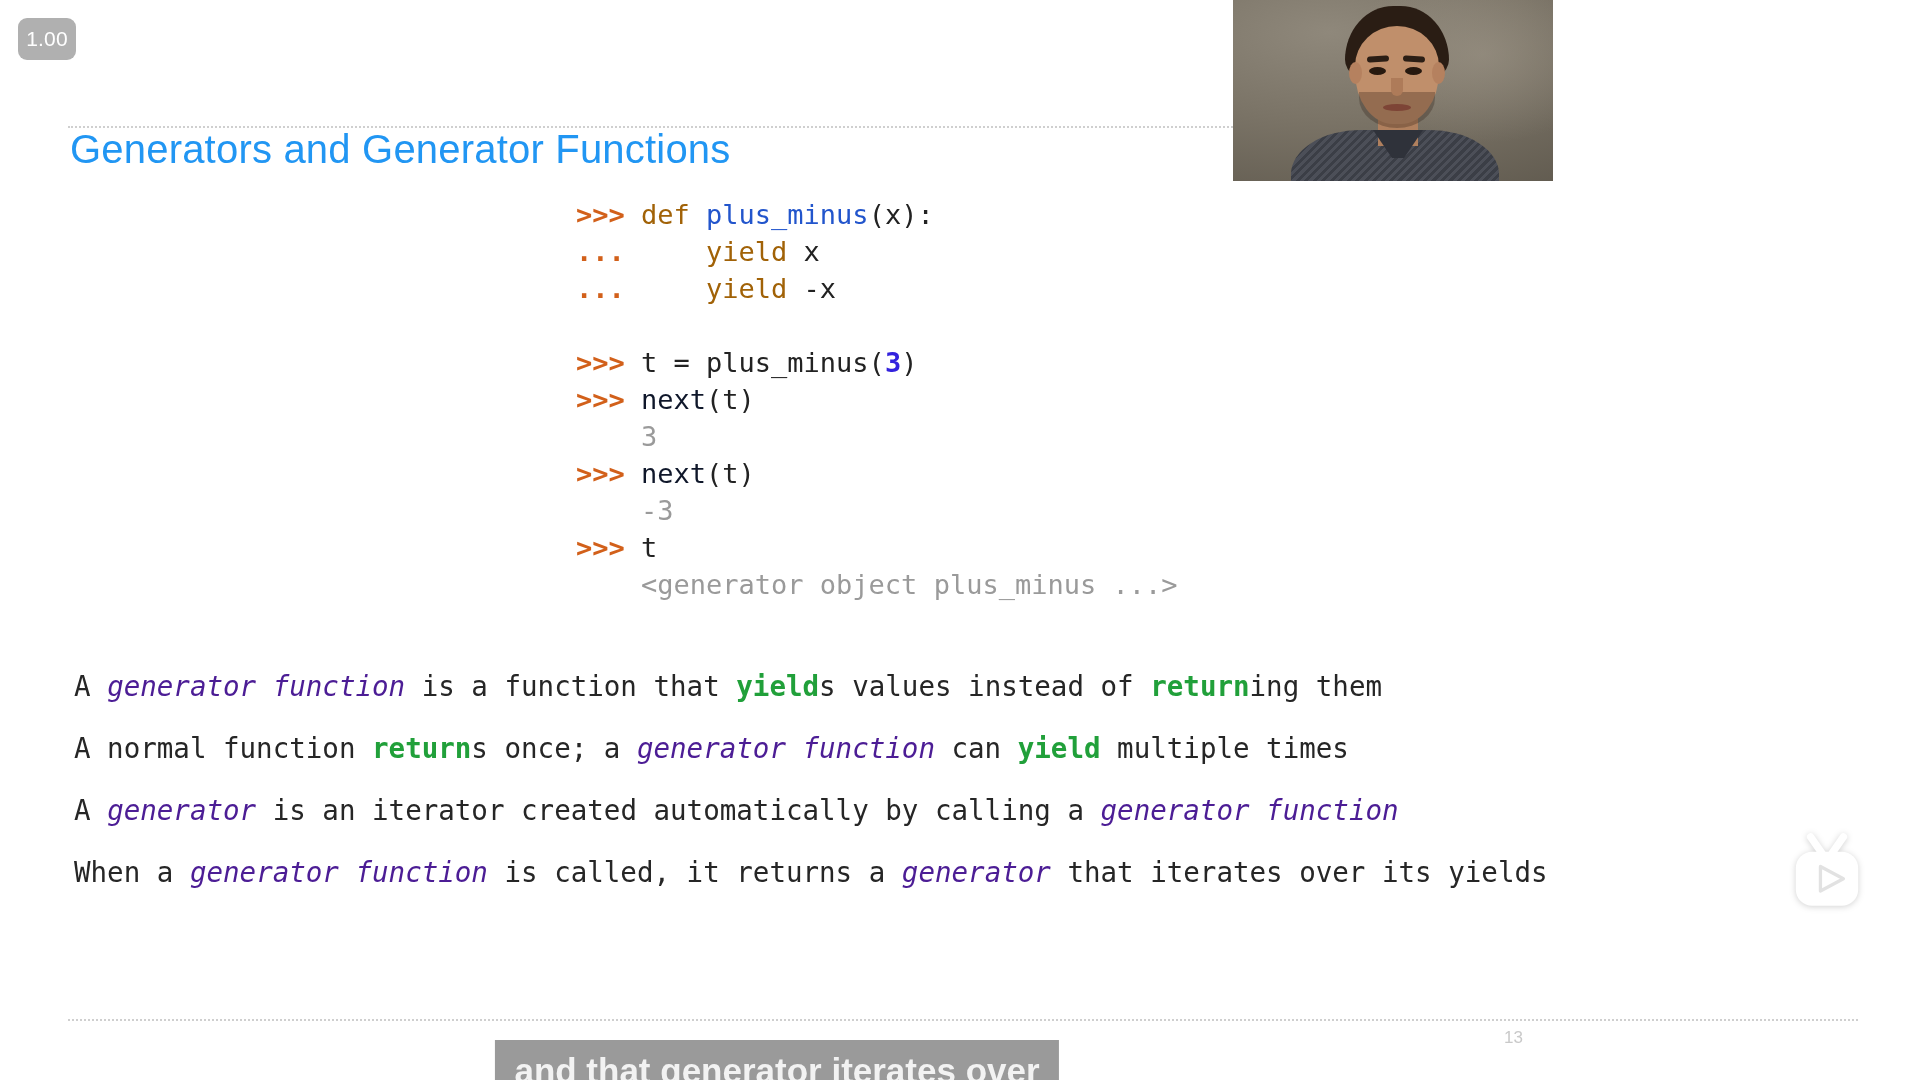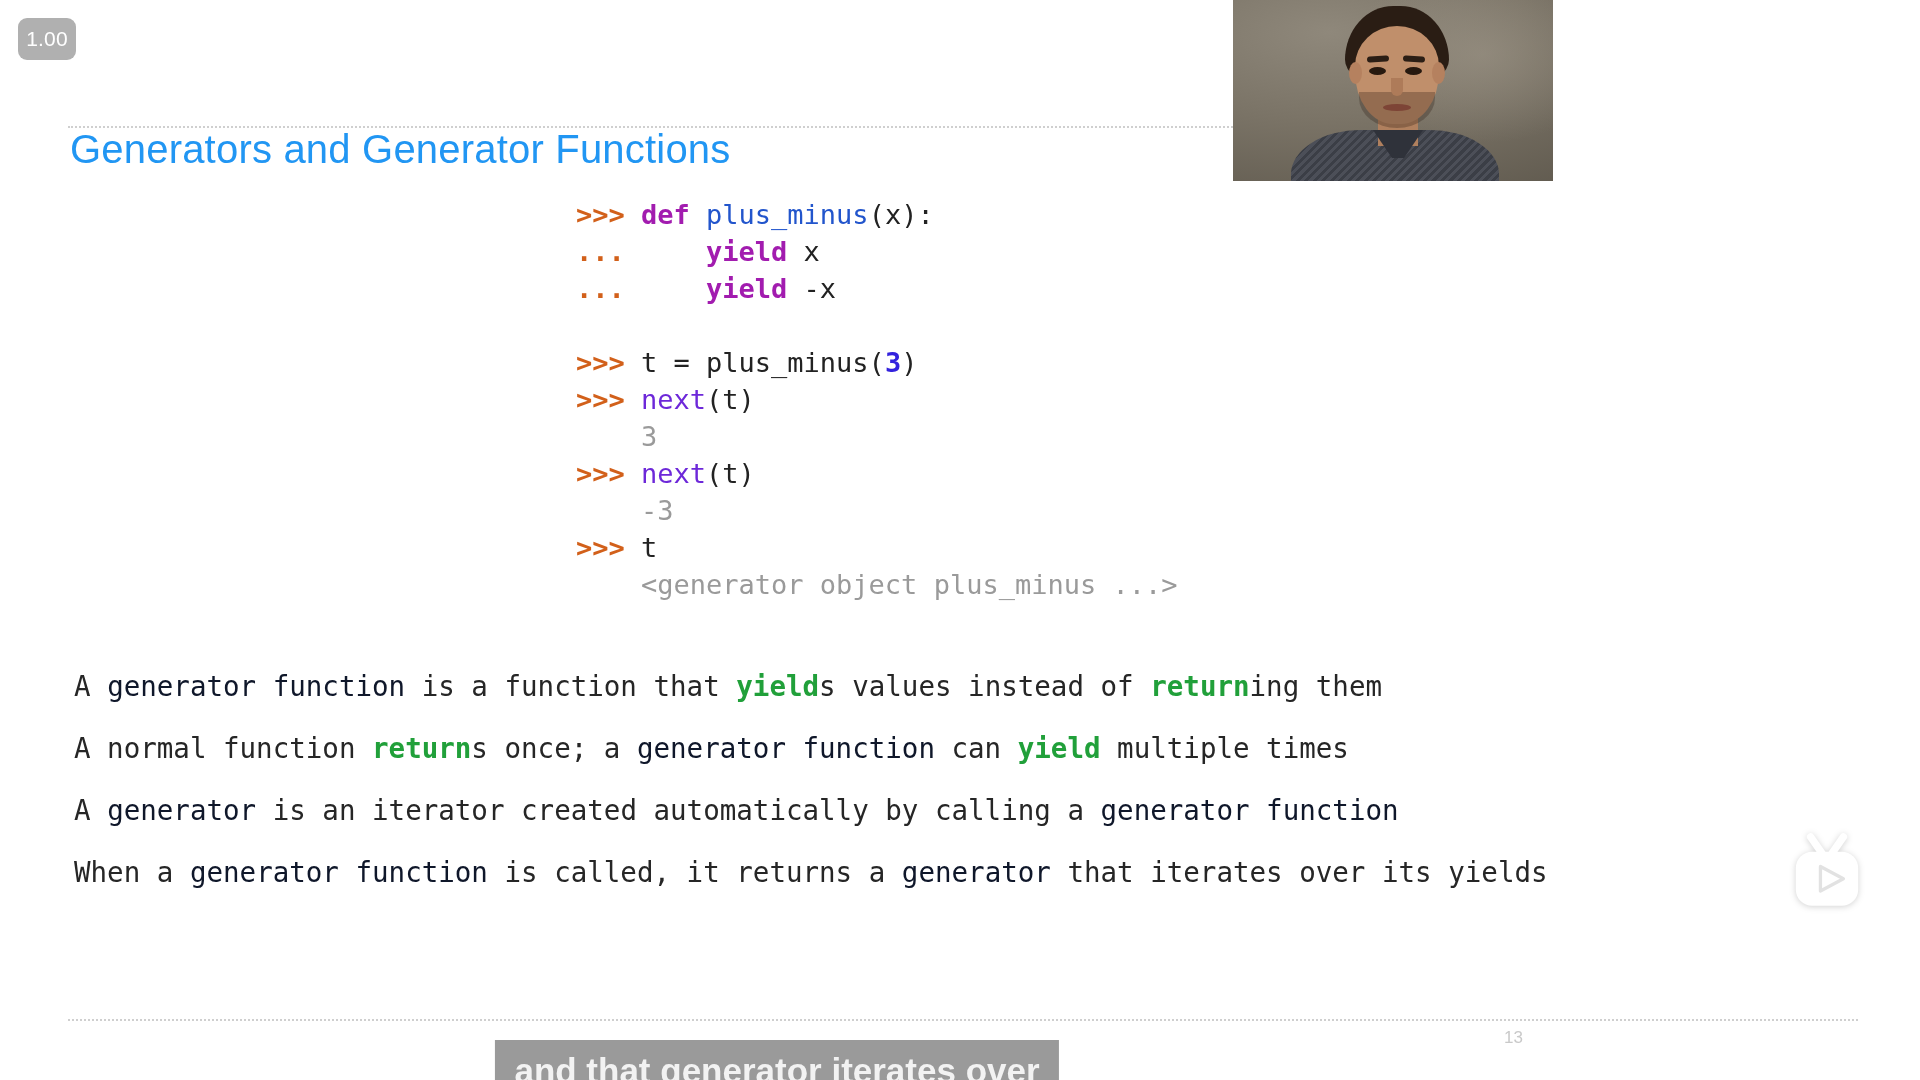--- a/index.html
+++ b/index.html
@@ -154,38 +154,38 @@
   #code {
     position: absolute;
     left: 576px; top: 196px;
     font-family: "DejaVu Sans Mono", monospace;
     font-size: 27px;
     line-height: 37px;
     white-space: pre;
     color: #222222;
   }
   #code .prompt { color: #d2601a; font-weight: bold; }
-  #code .kw     { color: #a21caf; font-weight: bold; }
+  #code .kw     { color: #a16207; font-weight: normal; }
   #code .fn     { color: #2255cc; font-weight: normal; }
-  #code .builtin{ color: #6d28d9; }
+  #code .builtin{ color: #0f172a; }
   #code .num    { color: #3322dd; font-weight: bold; }
   #code .out    { color: #9a9a9a; }
   #code .blank  { display: block; height: 37px; }
 
   
   #bullets {
     position: absolute;
     left: 74px; top: 655px;
     font-family: "DejaVu Sans Mono", monospace;
     font-size: 27.5px;
     line-height: 62px;
     color: #262626;
     white-space: pre;
   }
-  #bullets .gen  { color: #0f172a; }
+  #bullets .gen  { color: #4c1d95; font-style: italic; }
   #bullets .kw   { color: #21a03a; font-weight: bold; }
 
   
   #watermark {
     position: absolute;
     left: 1786px; top: 832px;
     width: 82px; height: 82px;
     z-index: 30;
     filter: drop-shadow(0 1px 3px rgba(0,0,0,.18));
   }

